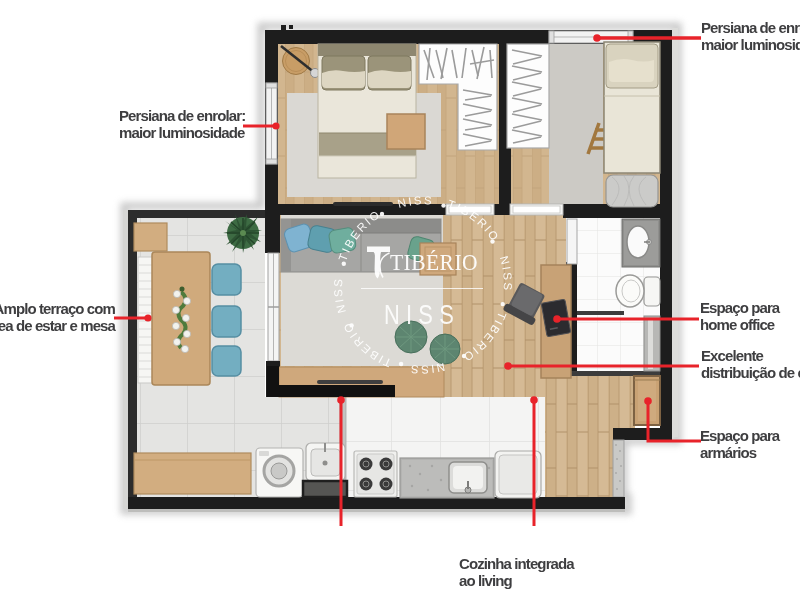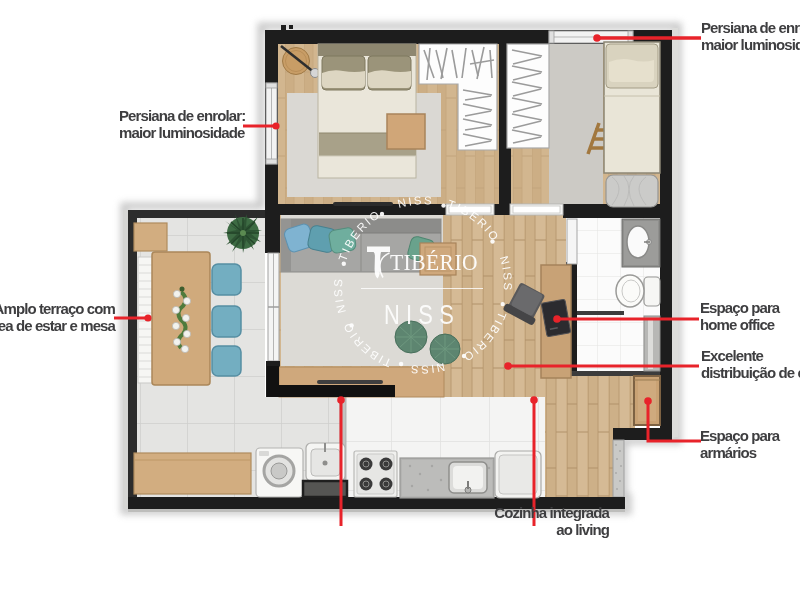--- a/index.html
+++ b/index.html
@@ -527,14 +527,14 @@
 
 <div class="lbl" style="left:-23px;top:300px;width:138px;text-align:right;">Amplo terraço com<br>área de estar e mesa</div>
 
 <div class="lbl" style="left:700px;top:299px;">Espaço para<br>home office</div>
 
 <div class="lbl" style="left:701px;top:347px;">Excelente<br>distribuição de espaços</div>
 
 <div class="lbl" style="left:700px;top:427px;">Espaço para<br>armários</div>
 
 
-<div class="lbl" style="left:459px;top:504px;width:150px;text-align:right;">Cozinha integrada<br>ao living</div>
+<div class="lbl" style="left:459px;top:555px;width:150px;text-align:left;">Cozinha integrada<br>ao living</div>
 </div>
 
 </body></html>

